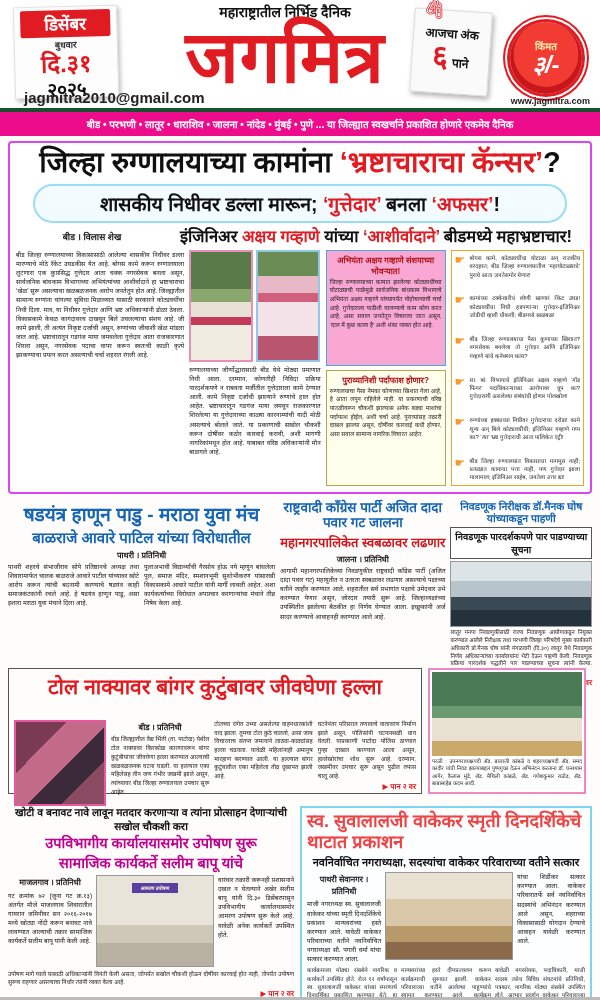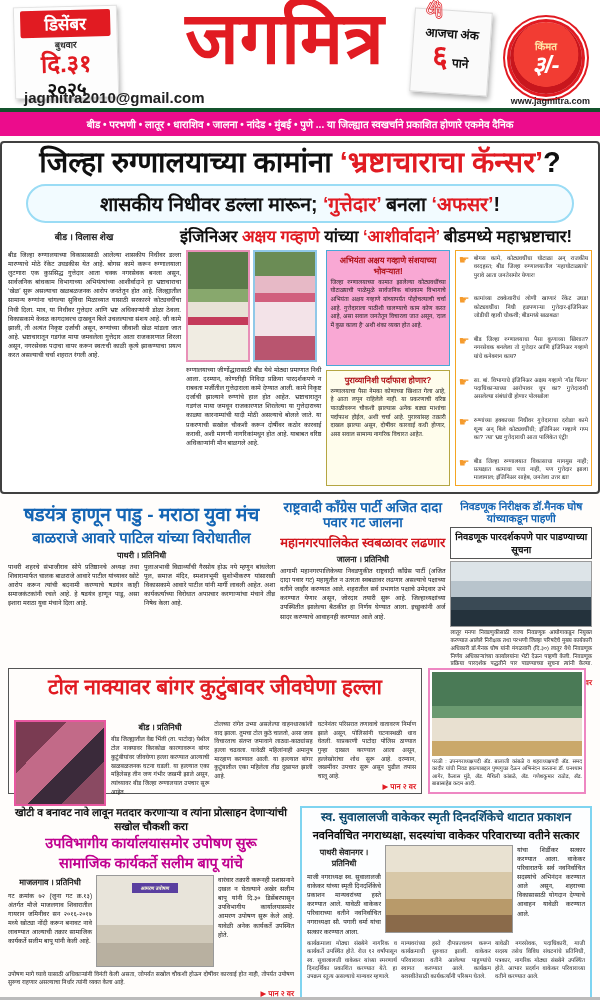--- a/index.html
+++ b/index.html
@@ -39,21 +39,21 @@
     background:radial-gradient(circle at 50% 45%, #f23c33 0 60%, #c8161d 61% 100%);
     color:#fff; text-align:center; box-shadow:0 0 0 3px #e11b22, 0 0 0 5px #fff, 0 0 0 7px #e11b22;
     display:flex; flex-direction:column; justify-content:center;
   }
   .price-seal .lbl { font-size:10px; font-weight:bold; color:#ffe9a8; }
   .price-seal .val { font-size:24px; font-weight:bold; font-style:italic; color:#fff; line-height:1; }
   
   .cities { background:#ec0c8c; border-top:4px solid #14532d; color:#fff; font-weight:bold;
     font-size:10px; text-align:center; padding:5px 4px; }
   
-  .mainbox { margin:5px 0 0; border:2px solid #404040; border-radius:4px; padding:4px 6px 6px; background:#fff; }
+  .mainbox { margin:5px 8px 0; border:2px solid #d946ef; border-radius:4px; padding:4px 6px 6px; background:#fff; }
   .headline1 { text-align:center; font-weight:bold; font-size:29px; line-height:1.1; color:#101010; }
   .headline1 .red { color:#e11b22; }
   .subpill { display:block; width:94%; margin:5px auto 4px; border:2px solid #9adcf5; border-radius:22px;
     background:#f2fbff; text-align:center; font-weight:bold; font-size:19.5px; color:#101010; padding:4px 2px; }
   .subpill .red { color:#e11b22; }
   .secrow { display:flex; align-items:flex-start; margin-top:2px; }
   .byline-main { width:152px; text-align:center; font-size:9px; font-weight:bold; color:#222; padding-top:3px; }
   .sec-head { flex:1; text-align:center; font-weight:bold; font-size:16.5px; color:#101010; line-height:1.15; }
   .sec-head .red { color:#e11b22; }
   .story-cols { display:flex; gap:5px; margin-top:4px; height:236px; }
@@ -116,21 +116,21 @@
   .bl-row { display:flex; gap:4px; margin-top:3px; }
   .bl-c1 { width:84px; }
   .photo-protest { width:118px; height:92px; border:1px solid #999; position:relative;
     background:linear-gradient(180deg,#e8e4da 0 55%,#cfc8b8 55% 75%,#b8b0a0 75% 100%); }
   .banner { position:absolute; left:30%; top:8%; width:40%; background:#5a3fa0; color:#ffd; font-size:5px;
     font-weight:bold; text-align:center; padding:2px 1px; }
   .bl-c3 { flex:1; }
   .bl-bottom { display:flex; gap:4px; margin-top:3px; }
   .bl-bottom .col-text { flex:1; font-size:5.9px; }
   .bot-right { flex:1; border:2px solid #7fd4f0; background:#fdfeff; padding:3px 5px; }
-  .br-redhead { color:#0c4a6e; font-weight:bold; font-size:12px; text-align:center; line-height:1.15; }
+  .br-redhead { color:#ef4444; font-weight:bold; font-size:18px; text-align:left; line-height:1.15; }
   .br-subhead { font-size:11px; font-weight:bold; color:#111; text-align:center; margin-top:2px; }
   .br-row { display:flex; gap:4px; margin-top:3px; }
   .br-c1 { width:74px; }
   .photo-calendars { width:128px; height:88px; border:1px solid #999;
     background:linear-gradient(180deg,#e9e2d2 0 30%,#d8c8a8 30% 62%,#b89a6a 62% 80%,#8a6a4a 80% 100%); }
   .br-c3 { flex:1; }
   .br-bottom { display:flex; gap:4px; margin-top:3px; }
   .br-bottom .col-text { flex:1; font-size:5.8px; }
 </style>
 </head>
@@ -139,20 +139,21 @@
 <div class="page">
 
   <div class="masthead">
     <div class="datebox">
       <div class="month">डिसेंबर</div>
       <div class="weekday">बुधवार</div>
       <div class="day">दि.३१</div>
       <div class="year">२०२५</div>
     </div>
     <div class="mast-center">
+      <div class="tagline">महाराष्ट्रातील निर्भिड दैनिक</div>
       <div class="paper-title">जगमित्र</div>
     </div>
     <div class="issue-note">
       <span class="clip">🖇</span>
       <div class="l1">आजचा अंक</div>
       <span class="pages">६</span>
       <span class="l2">पाने</span>
     </div>
     <div class="price-seal">
       <div class="lbl">किंमत</div>

